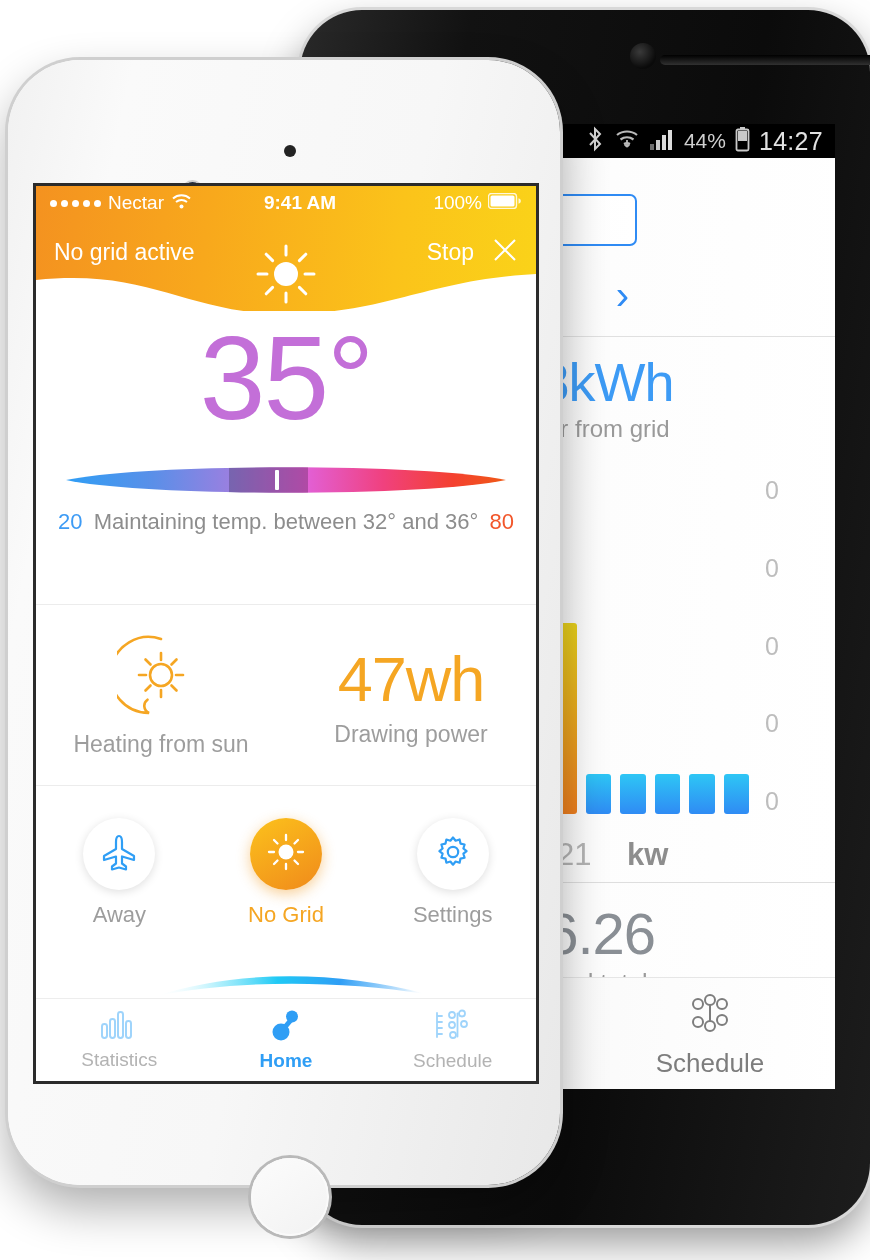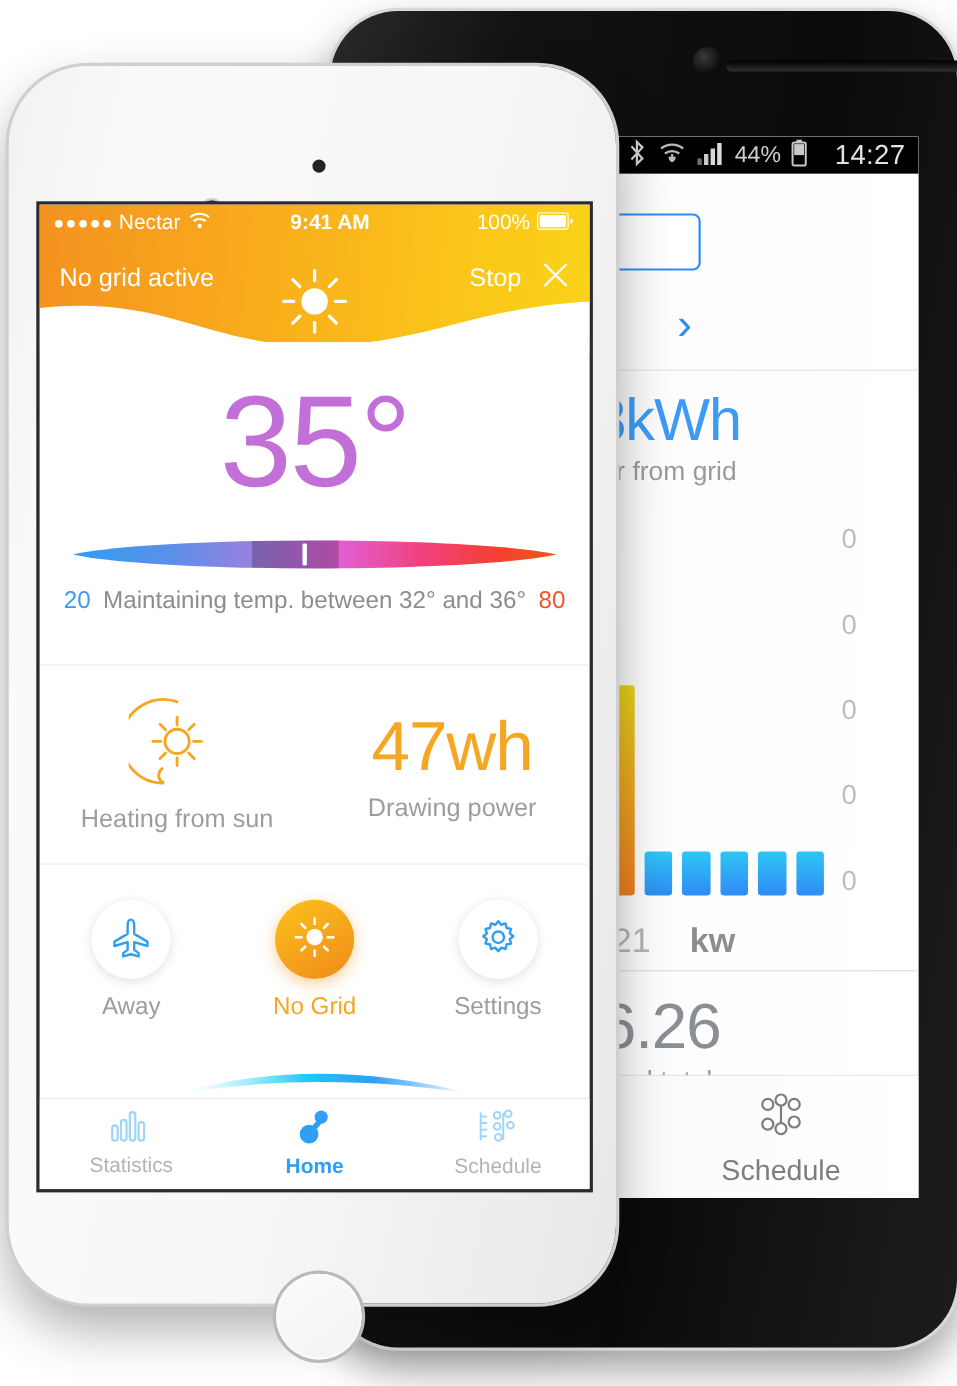--- a/index.html
+++ b/index.html
@@ -25,21 +25,21 @@
   #android-screen {
     position:absolute; left:335px; top:124px; width:500px; height:965px;
     background:#ffffff; overflow:hidden;
   }
   
   #android-statusbar {
     position:absolute; left:0; top:0; width:500px; height:34px;
     background:#000; display:flex; align-items:center;
     justify-content:flex-end; gap:9px; padding-right:12px; color:#d2d2d2;
   }
-  #android-statusbar .sb-t { font-size:25px; letter-spacing:.3px; color:#e2e2e2;margin-left:16px; }
+  #android-statusbar .sb-t { font-size:25px; letter-spacing:.3px; color:#e2e2e2; }
   #android-statusbar .sb-pct { font-size:21px; color:#cfcfcf; }
   .glyph { display:block; }
 
   
   #android-content {
     position:absolute; left:0; top:34px; width:500px; height:931px;
     background:linear-gradient(92deg,#e2e2e2 0%,#ededed 20%,#fdfdfd 52%,#ffffff 100%);
   }
   #seg-control {
     position:absolute; left:-128px; top:36px; width:430px; height:52px;
@@ -156,21 +156,21 @@
   }
   #ios-navrow .nav-title { font-size:23px; }
   #ios-navrow .nav-right { margin-left:auto; display:flex; align-items:center; gap:18px; }
   #ios-navrow .nav-stop { font-size:23px; }
   #sun-hero { position:absolute; left:250px; top:56px; transform:translateX(-50%); }
 
   
   #temp-section { position:absolute; left:0; top:130px; width:500px; }
   #temp-value {
     text-align:center; font-size:118px; font-weight:300; color:#c36fd8;
-    letter-spacing:-2px; line-height:1.06;margin-top:24px;
+    letter-spacing:-2px; line-height:1.06;
   }
   #temp-slider { position:relative; margin:24px auto 0; width:440px; height:30px; }
   #temp-range-labels {
     display:flex; align-items:center; justify-content:space-between;
     padding:14px 22px 0; font-size:22px;
   }
   #temp-range-labels .lo { color:#3d9bf5; }
   #temp-range-labels .hi { color:#f2562a; }
   #temp-range-labels .mid { color:#8d8d8d; }
   #sec-div-1 { position:absolute; left:0; top:418px; width:500px; height:1px; background:#ececec; }

